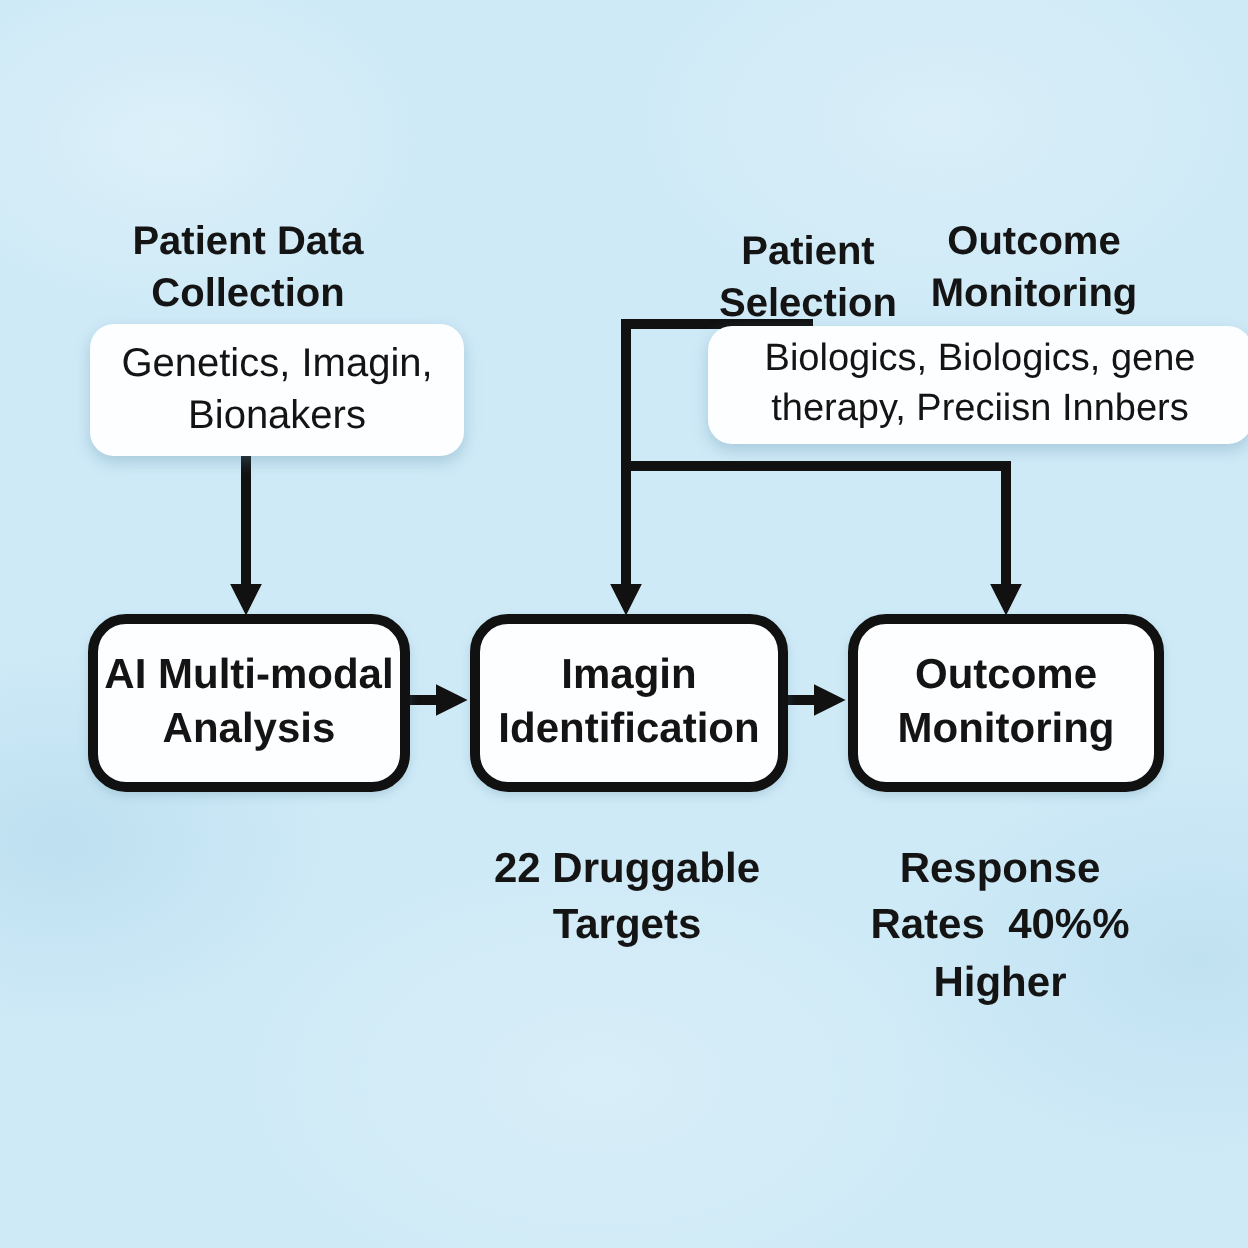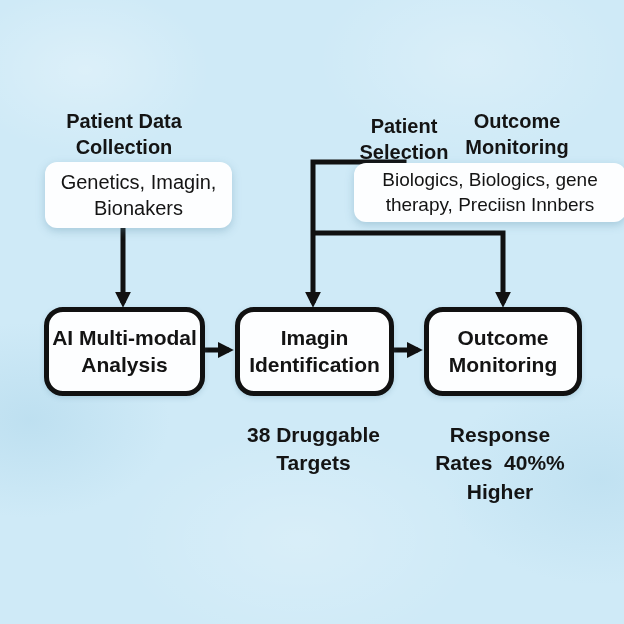--- a/index.html
+++ b/index.html
@@ -103,19 +103,19 @@
   <div class="abs note-box" style="left:354px;top:163px;width:272px;height:59px;">Biologics, Biologics, gene
 therapy, Preciisn Innbers</div>
 
   <div class="abs process-box" style="left:44px;top:307px;width:161px;height:89px;">AI Multi-modal
 Analysis</div>
   <div class="abs process-box" style="left:235px;top:307px;width:159px;height:89px;">Imagin
 Identification</div>
   <div class="abs process-box" style="left:424px;top:307px;width:158px;height:89px;">Outcome
 Monitoring</div>
 
-  <div class="abs metric" style="left:221px;top:421px;width:185px;">38 Druggable
+  <div class="abs metric" style="left:221px;top:421px;width:185px;">22 Druggable
 Targets</div>
   <div class="abs metric" style="left:405px;top:421px;width:190px;">Response
 Rates  40%%
 Higher</div>
 
 </div>
 
 </body></html>

